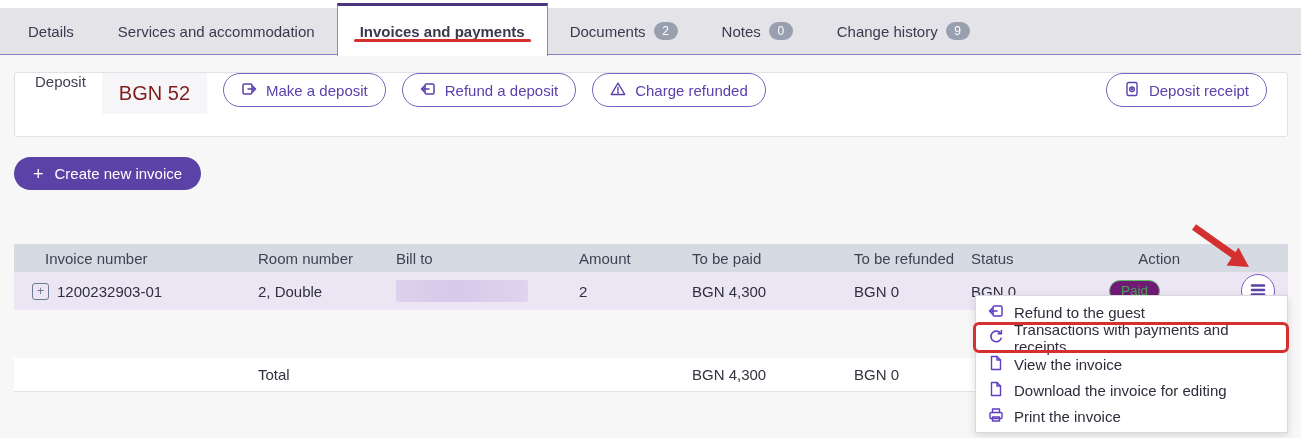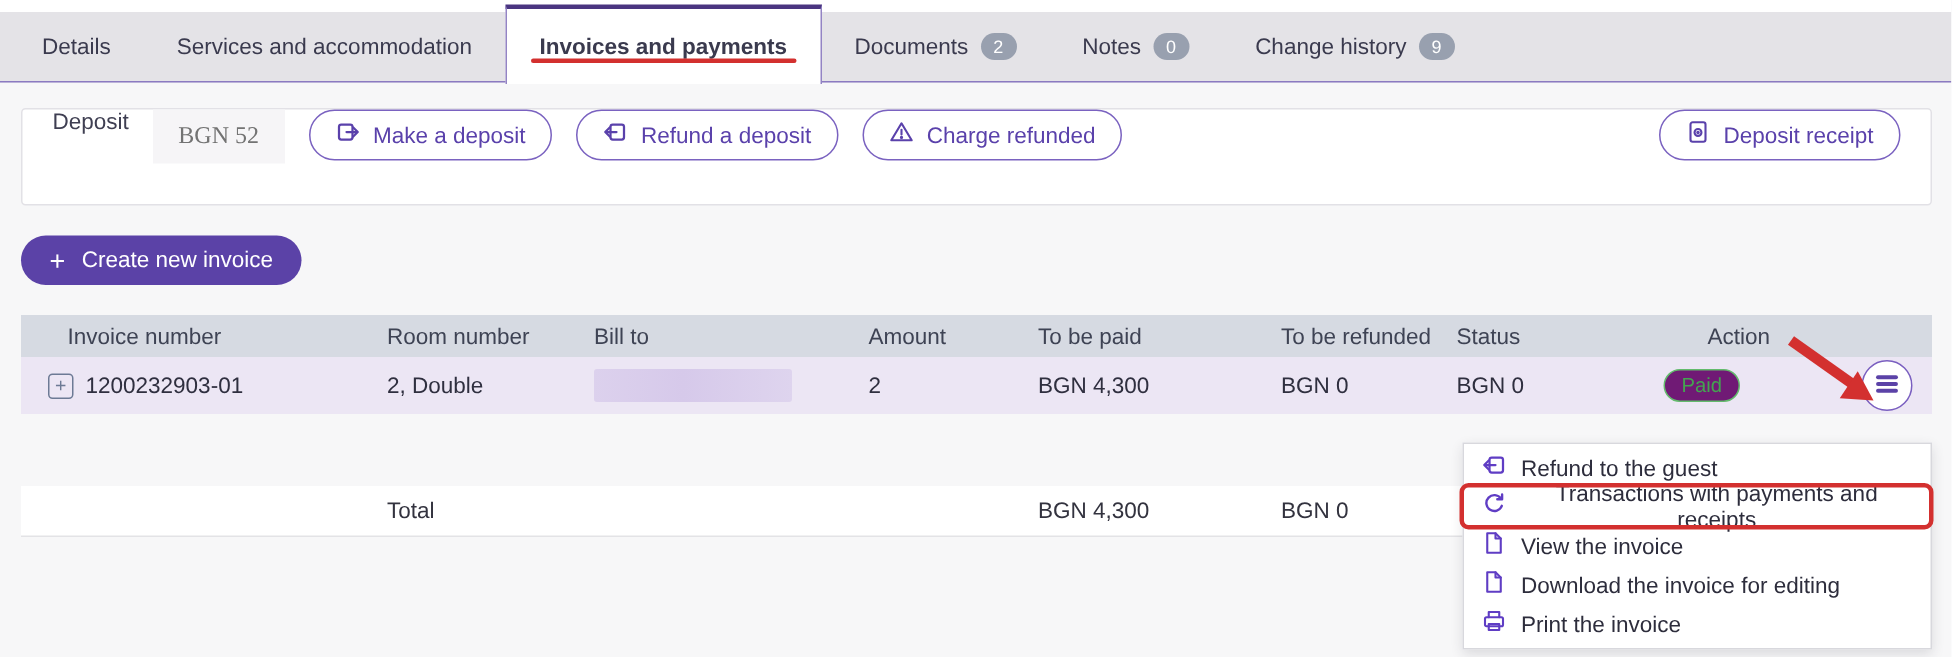--- a/index.html
+++ b/index.html
@@ -21,40 +21,40 @@
                 border-left:1px solid #9384c4; border-right:1px solid #9384c4;
                 align-items:center;font-weight:bold; }
   .red-underline { position:absolute; left:16px; right:16px; top:33px; height:3px;
                    border-radius:2px; }
 
   
   .deposit-panel { position:absolute; left:14px; top:72px; width:1274px; height:65px;
                    background:#ffffff; border:1px solid #e2e1e6; border-radius:3px;
                    display:flex; align-items:flex-start; padding:0 20px; gap:16px; }
   .deposit-label { font-size:15px; color:#3f3f52; }
-  .deposit-amount { background:#f6f5f7; padding:9px 17px; font-size:16px; color:#737373;font-family:Liberation Serif, serif; }
+  .deposit-amount { background:#f6f5f7; padding:9px 17px; font-size:20px; color:#7f1d1d; }
   .pill-btn { display:inline-flex; align-items:center; gap:9px; height:34px; padding:0 17px;
               border:1px solid #7a62c0; border-radius:17px; background:#ffffff;
               color:#5a41ab; font-size:15px; cursor:pointer; white-space:nowrap; }
   .pill-btn svg { flex:0 0 auto; }
   .deposit-spacer { flex:1; }
 
   
   .create-btn { position:absolute; left:14px; top:157px; height:33px;
                 display:inline-flex; align-items:center; gap:11px; padding:0 19px;
                 background:#5b42a7; border:none; border-radius:17px;
                 color:#ffffff; font-size:15px; cursor:pointer; }
   .create-plus { font-size:18px; font-weight:400; line-height:1; }
 
   
   .inv-table { position:absolute; left:14px; top:210px; width:1274px; font-size:15px; }
   .tr { display:grid;
         grid-template-columns:228px 138px 183px 113px 162px 117px 138px 100px 1fr; }
   .th, .td { display:flex; align-items:center; padding-left:16px; }
-  .thead { background:#d6dae2; height:28px; color:#3e4354; }
+  .thead { background:#d6dae2; height:28px; color:#3e4354;margin-top:34px; }
   .thead .th:first-child { padding-left:31px; }
   .th-action, .td-action { justify-content:flex-end; padding-right:13px; }
   .data-row { background:#ece6f4; height:38px; color:#2f2f3f; }
   .td-invoice { gap:8px; padding-left:18px; }
   .expand-box { width:17px; height:17px; border:1.5px solid #6d7a95; border-radius:3px;
                 color:#6d7a95; font-size:13px; line-height:14px; text-align:center;
                 cursor:pointer; background:transparent; flex:0 0 auto; }
   .redacted { width:132px; height:22px; border-radius:2px;
               background:linear-gradient(90deg,#dcd1ed,#d6c9ea 45%,#ded4ee); }
   .paid-badge { display:inline-block; border:1px solid #63bb6c; color:#44a351;
@@ -62,21 +62,21 @@
                 padding:0 11px; border-radius:12px; }
   .menu-circle { width:34px; height:34px; border-radius:50%; background:#ffffff;
                  border:1.5px solid #7a5fc0; display:flex; align-items:center;
                  justify-content:center; cursor:pointer; }
   .total-row { background:#ffffff; height:34px; color:#33333f;
                border-bottom:1px solid #e3e3e6;margin-top:48px; }
 
   
   .ctx-menu { position:absolute; left:975px; top:295px; width:313px;
               background:#ffffff; border:1px solid #d8d8dd;
-              box-shadow:0 3px 8px rgba(40,40,60,.14); padding:3px 0; z-index:5;text-align:center; }
+              box-shadow:0 3px 8px rgba(40,40,60,.14); padding:3px 0; z-index:5; }
   .ctx-item { position:relative; display:flex; align-items:center; gap:10px;
               height:26px; padding:0 12px; font-size:15px; color:#2d2d3c; cursor:pointer; }
   .ctx-item svg { flex:0 0 auto; color:#5f3dc4; }
   .red-frame { position:absolute; left:-3px; right:-2px; top:-3px; bottom:-2px;
                border:3px solid #d3302f; border-radius:6px; pointer-events:none; }
 
   
   .arrow-annotation { position:absolute; left:1185px; top:220px; z-index:6; pointer-events:none; }
 </style>
 </head>

